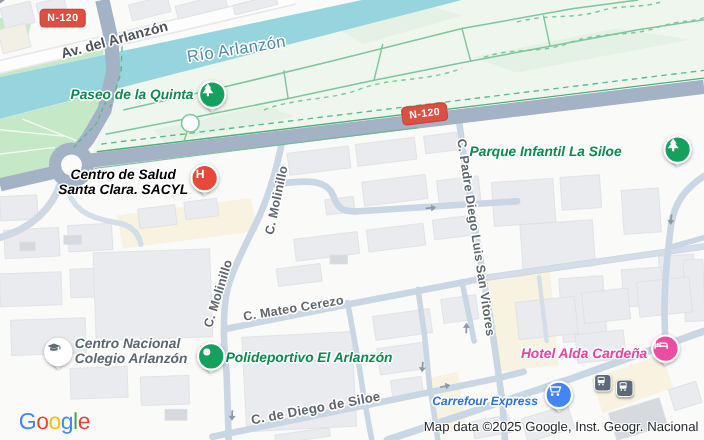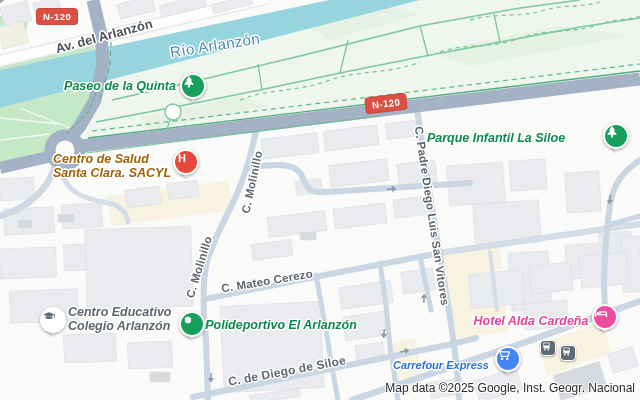--- a/index.html
+++ b/index.html
@@ -6,21 +6,21 @@
   #map{position:relative;width:640px;height:400px;overflow:hidden;background:#fafaf9;}
   #map svg{position:absolute;left:0;top:0;}
   .lbl{position:absolute;white-space:nowrap;font-family:"Liberation Sans",sans-serif;
        text-shadow:-1px -1px 0 #fff,1px -1px 0 #fff,-1px 1px 0 #fff,1px 1px 0 #fff,0 -1.5px 0 #fff,0 1.5px 0 #fff,-1.5px 0 0 #fff,1.5px 0 0 #fff;}
   .ctr{transform:translate(-50%,-50%);}
   .st{font-size:11.5px;font-weight:bold;color:#5f666c;letter-spacing:.2px;}
   .av{font-size:13px;font-weight:bold;color:#4e545a;}
   .riv{font-size:15px;font-weight:normal;color:#4e8aaa;letter-spacing:.4px;}
   .poi{font-size:12.5px;font-weight:bold;line-height:13.5px;font-style:italic;}
   .poi-g{color:#0c8a4e;}
-  .poi-r{color:#a16207;text-align:left;}
+  .poi-r{color:#000000;text-align:center;}
   .poi-gy{color:#5d676e;text-align:left;}
   .poi-p{color:#e2459c;text-align:center;}
   .poi-b{color:#2a73dd;font-size:11px;}
   .badge{position:absolute;background:#dc4f43;color:#fff;font-size:9.5px;font-weight:bold;
          padding:2px 6px;border-radius:3px;letter-spacing:.5px;box-shadow:0 0 0 1px #c8463b;}
   .pin{position:absolute;width:26px;height:32px;}
   .pin-tip{position:absolute;left:50%;top:18px;width:9px;height:9px;background:#fff;
            transform:translateX(-50%) rotate(45deg);border-radius:1px;box-shadow:0 1px 2px rgba(60,64,67,.35);}
   .pin-circle{position:absolute;left:50%;top:0;transform:translateX(-50%);width:22px;height:22px;border-radius:50%;
               border:2px solid #fff;box-shadow:0 1px 3px rgba(60,64,67,.45);display:flex;align-items:center;justify-content:center;}
@@ -209,21 +209,21 @@
 <div class="lbl st ctr" style="left:432px;top:216px;transform:translate(-50%,-50%) rotate(81.5deg);">C. Padre Diego Luis San Vitores</div>
 <div class="lbl st ctr" style="left:287px;top:371px;font-size:12px;transform:translate(-50%,-50%) rotate(-10.5deg);">C. de Diego de Siloe</div>
 
 <div class="lbl poi poi-g ctr" style="left:120px;top:87px;">Paseo de la Quinta</div>
 <div class="lbl poi poi-g ctr" style="left:496px;top:139px;">Parque Infantil La Siloe</div>
 <div class="lbl poi poi-r ctr" style="left:112px;top:166px;">
   <span>Centro de Salud</span><br>
   <span>Santa Clara. SACYL</span>
 </div>
 <div class="lbl poi poi-gy" style="left:68px;top:306px;">
-  <span>Centro Educativo</span><br>
+  <span>Centro Nacional</span><br>
   <span>Colegio Arlanzón</span>
 </div>
 <div class="lbl poi poi-g ctr" style="left:281px;top:326px;">Polideportivo El Arlanzón</div>
 <div class="lbl poi poi-p ctr" style="left:531px;top:322px;">Hotel Alda Cardeña</div>
 <div class="lbl poi poi-b ctr" style="left:441px;top:366px;">Carrefour Express</div>
 
 <div class="pin" style="left:180px;top:73px;">
   <div class="pin-tip"></div>
   <div class="pin-circle" style="background:#16a05d;">
     <svg width="14" height="14" viewBox="0 0 14 14">
@@ -297,15 +297,18 @@
 <div class="bus" style="left:560px;top:345px;">
   <svg width="11" height="11" viewBox="0 0 14 12">
     <rect x="3" y="1" width="8" height="7.4" rx="1.2" fill="#fff"></rect>
     <rect x="3.9" y="2" width="6.2" height="2.6" rx="0.5" fill="#5d6b79"></rect>
     <circle cx="4.9" cy="10" r="1" fill="#fff"></circle>
         <circle cx="9.1" cy="10" r="1" fill="#fff"></circle>
   </svg>
   <i></i>
 </div>
 
+<div id="glogo">
+  <span class="gB">G</span><span class="gR">o</span><span class="gY">o</span><span class="gB">g</span><span class="gG">l</span><span class="gR">e</span>
+</div>
 <div id="attrib">Map data ©2025 Google, Inst. Geogr. Nacional</div>
 
 </div>
 
 </body></html>

